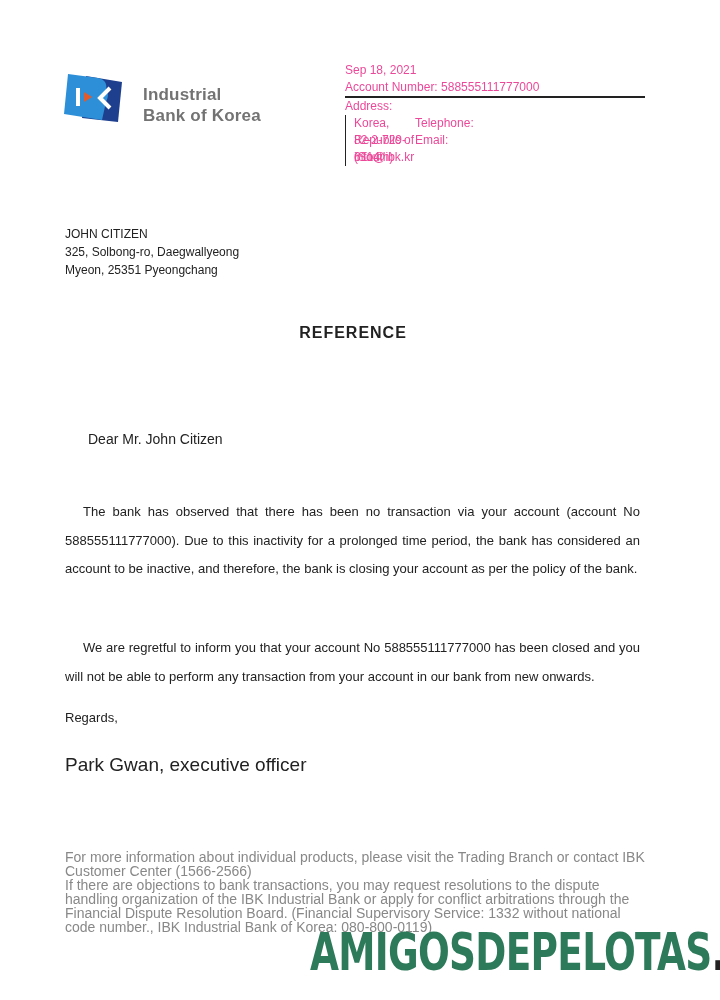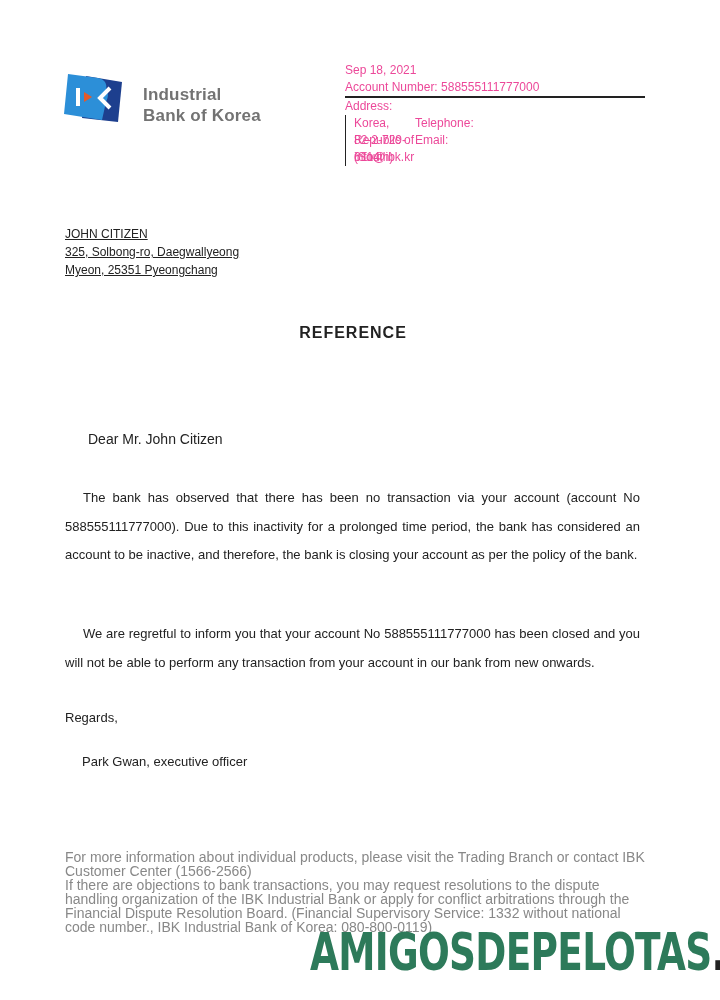--- a/index.html
+++ b/index.html
@@ -8,29 +8,29 @@
     .abs { position: absolute; }
     .logo-box { left: 62px; top: 72px; width: 64px; height: 54px; }
     .brand { left: 143px; top: 84px; color: #737373; font-size: 17px; line-height: 21px; letter-spacing: 0.2px; font-weight: bold; }
     .info { left: 345px; top: 62px; width: 300px; font-size: 12px; color: #ec4899; }
     .info .line { height: 17px; line-height: 17px; }
     .info .rule { border-top: 1.2px solid #222; width: 300px; }
     .info .csi { font-weight: bold; font-size: 11.5px; height: 18px; line-height: 18px; }
     .info .grid { display: grid; grid-template-columns: 70px 1fr; }
     .info .lbl { height: 17px; line-height: 17px; }
     .info .val { border-left: 1.2px solid #222; padding-left: 8px; height: 17px; line-height: 17px; }
-    .addr { left: 65px; top: 225px; font-size: 12px; line-height: 18px; color: #222; text-decoration: underline; }
+    .addr { left: 65px; top: 225px; font-size: 12px; line-height: 18px; color: #222; }
     .title { left: 0; top: 324px; width: 706px; text-align: center; font-weight: bold; font-size: 16px; letter-spacing: 1px; color: #222; }
     .salute { left: 88px; top: 431px; font-size: 14px; }
-    .para { left: 65px; width: 575px; font-size: 13px; line-height: 28.5px; text-align: justify; }
+    .para { left: 65px; width: 575px; font-size: 13px; line-height: 28.5px; text-align: justify; margin-top: 14px; }
     .p1 { top: 484px; }
     .p2 { top: 620px; }
     .indent { display: inline-block; width: 18px; }
     .regards { left: 65px; top: 710px; font-size: 13px; }
-    .signer { left: 82px; top: 754px; font-size: 13px; }
+    .signer { left: 65px; top: 754px; font-size: 19px; }
     .foot { left: 65px; width: 580px; font-size: 14px; color: #888; line-height: 14px; }
     .f1 { top: 850px; }
     .f2 { top: 878px; }
     .watermark { left: 310px; top: 922px; font-size: 52px; font-weight: bold; letter-spacing: -1px;
       font-family: "DejaVu Sans", sans-serif; transform: scaleX(0.72); transform-origin: left top; white-space: nowrap; }
     .wm-a { color: #2d7a5a; }
     .wm-b { color: #222; }
   </style>
 </head>
 <body>

